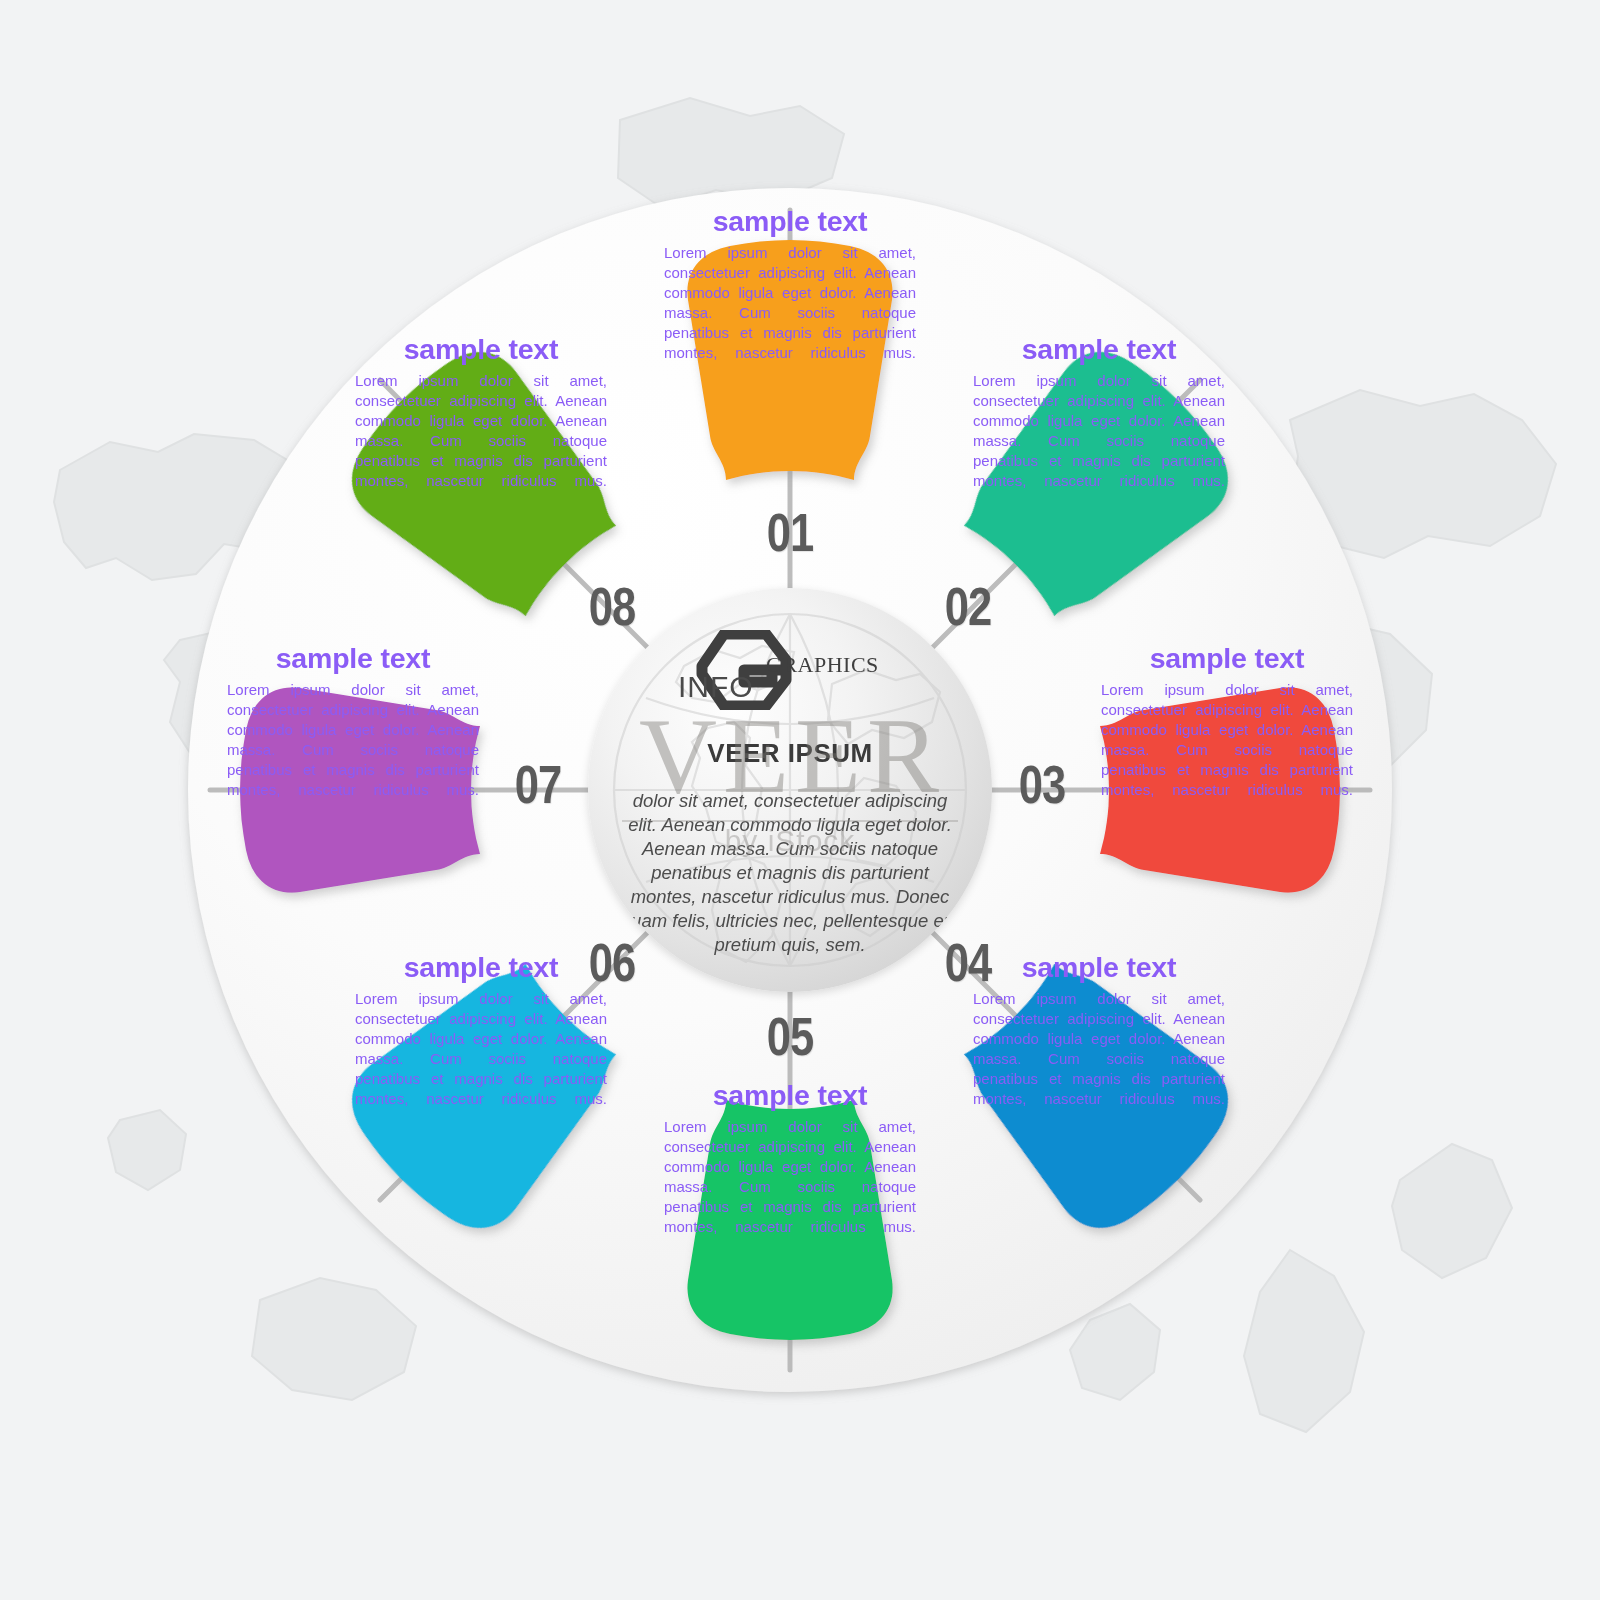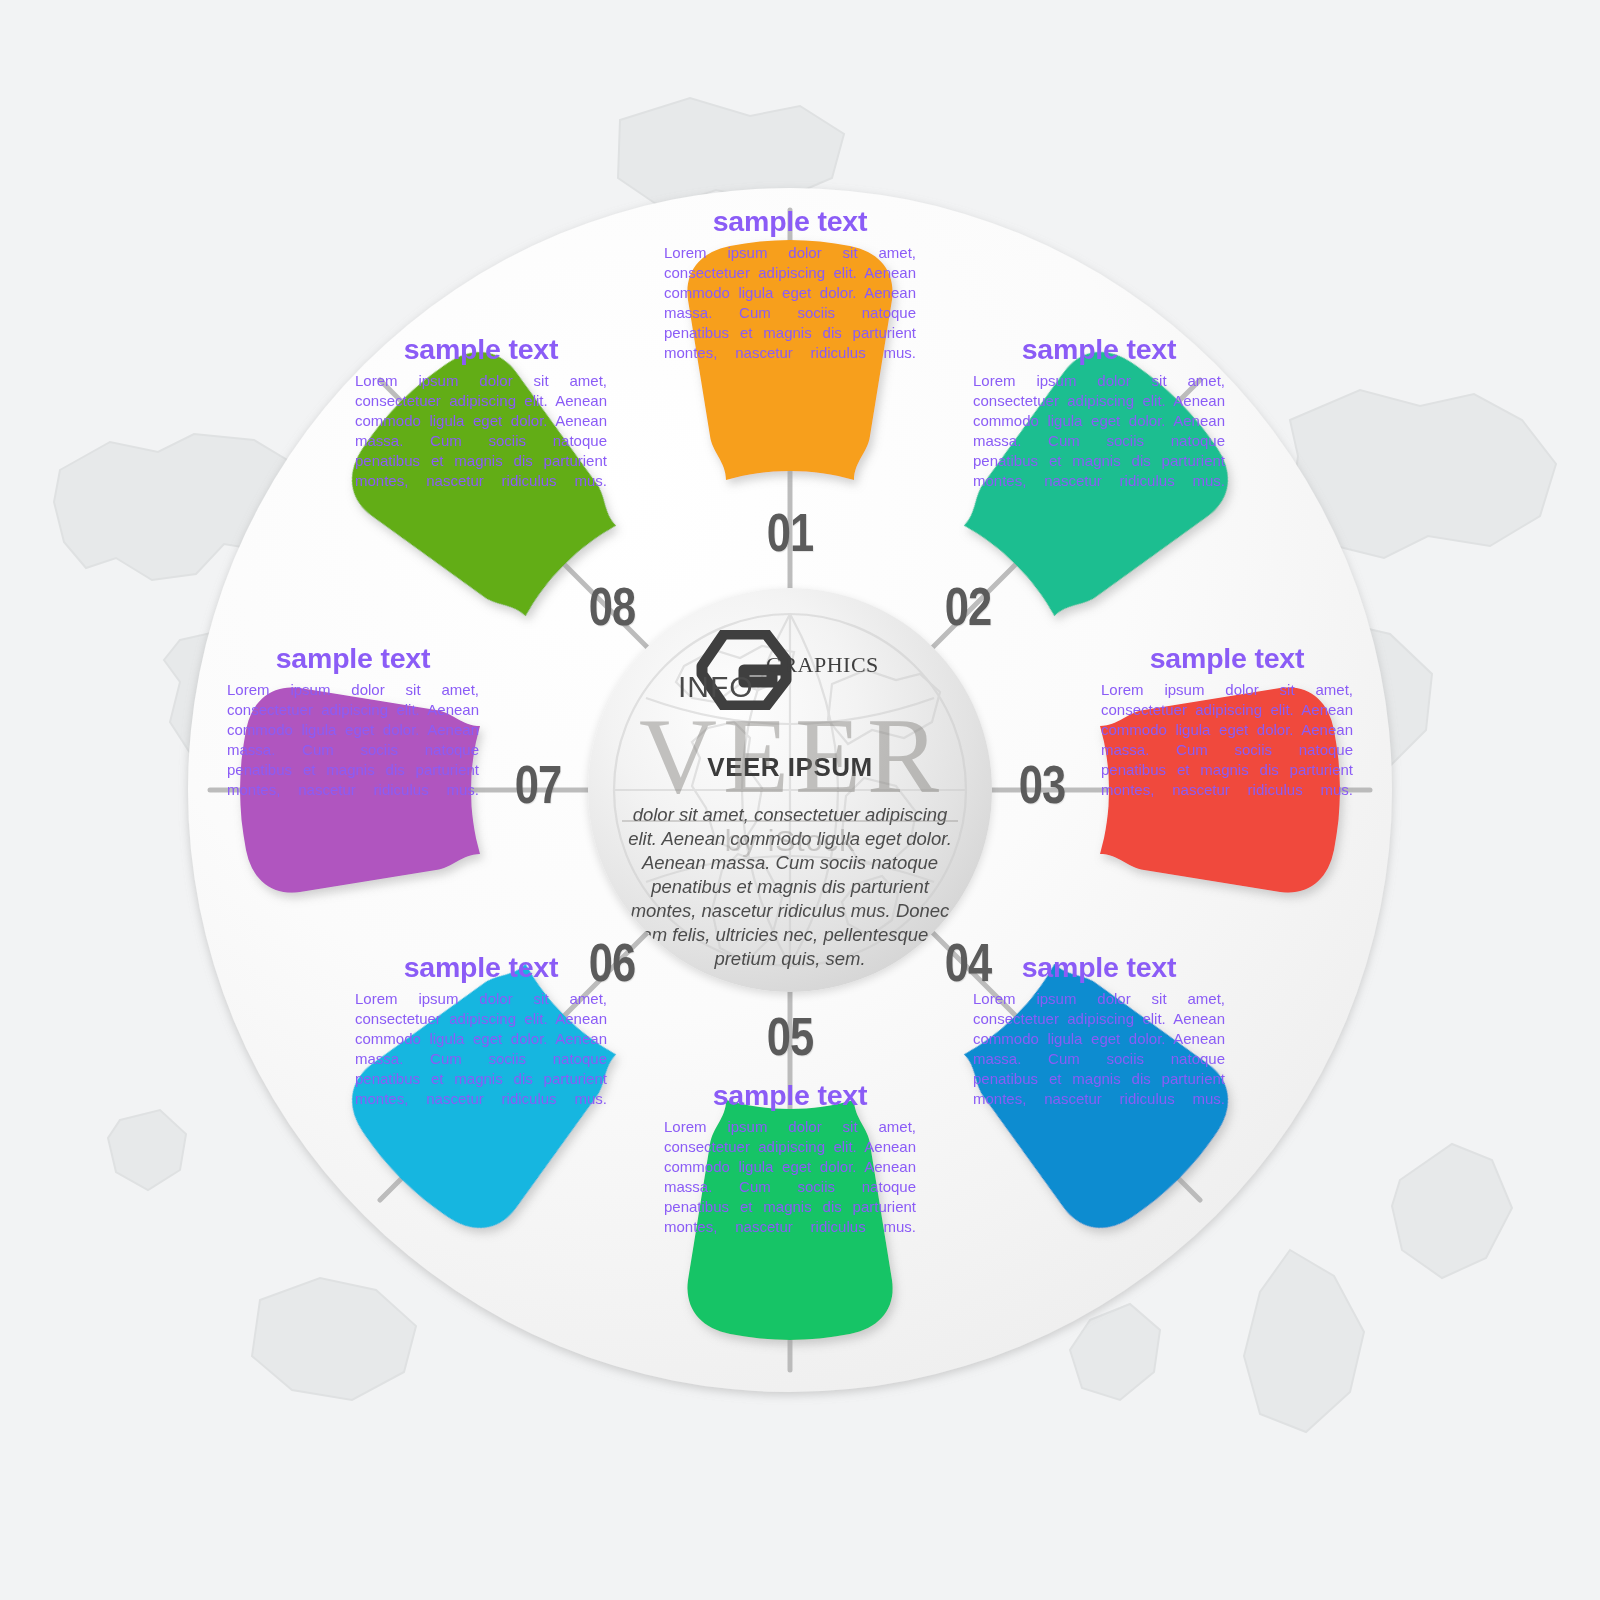--- a/index.html
+++ b/index.html
@@ -59,21 +59,21 @@
   .hub-globe{position:absolute;left:0;top:0;width:404px;height:404px;opacity:.5;}
   .hub-inner{
     position:absolute;inset:0;
     display:flex;flex-direction:column;align-items:center;
     padding-top:42px;
     box-sizing:border-box;
   }
   .logo{
     position:relative;
     width:300px;height:80px;
-    margin-bottom:16px;
+    margin-bottom:2px;
   }
   .logo svg{position:absolute;left:0;top:0;}
   .logo-info{
     position:absolute;left:38px;top:40px;
     font-size:30px;color:#4a4a4a;letter-spacing:1px;
     font-family:"Liberation Sans",sans-serif;
   }
   .logo-graphics{
     position:absolute;left:126px;top:22px;
     font-size:22px;color:#3f3f3f;letter-spacing:0.5px;

